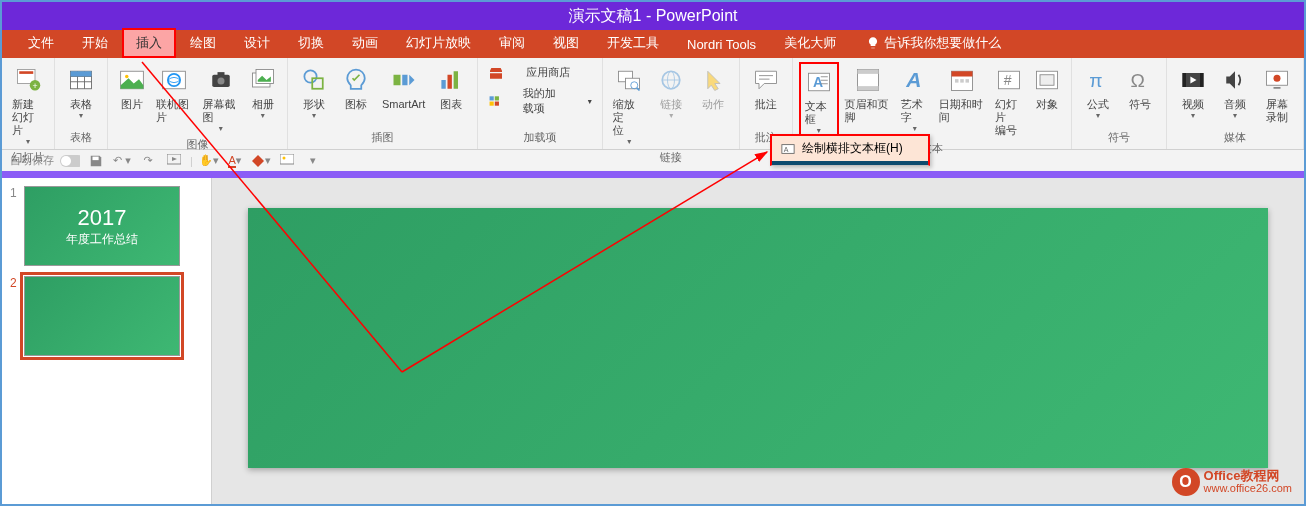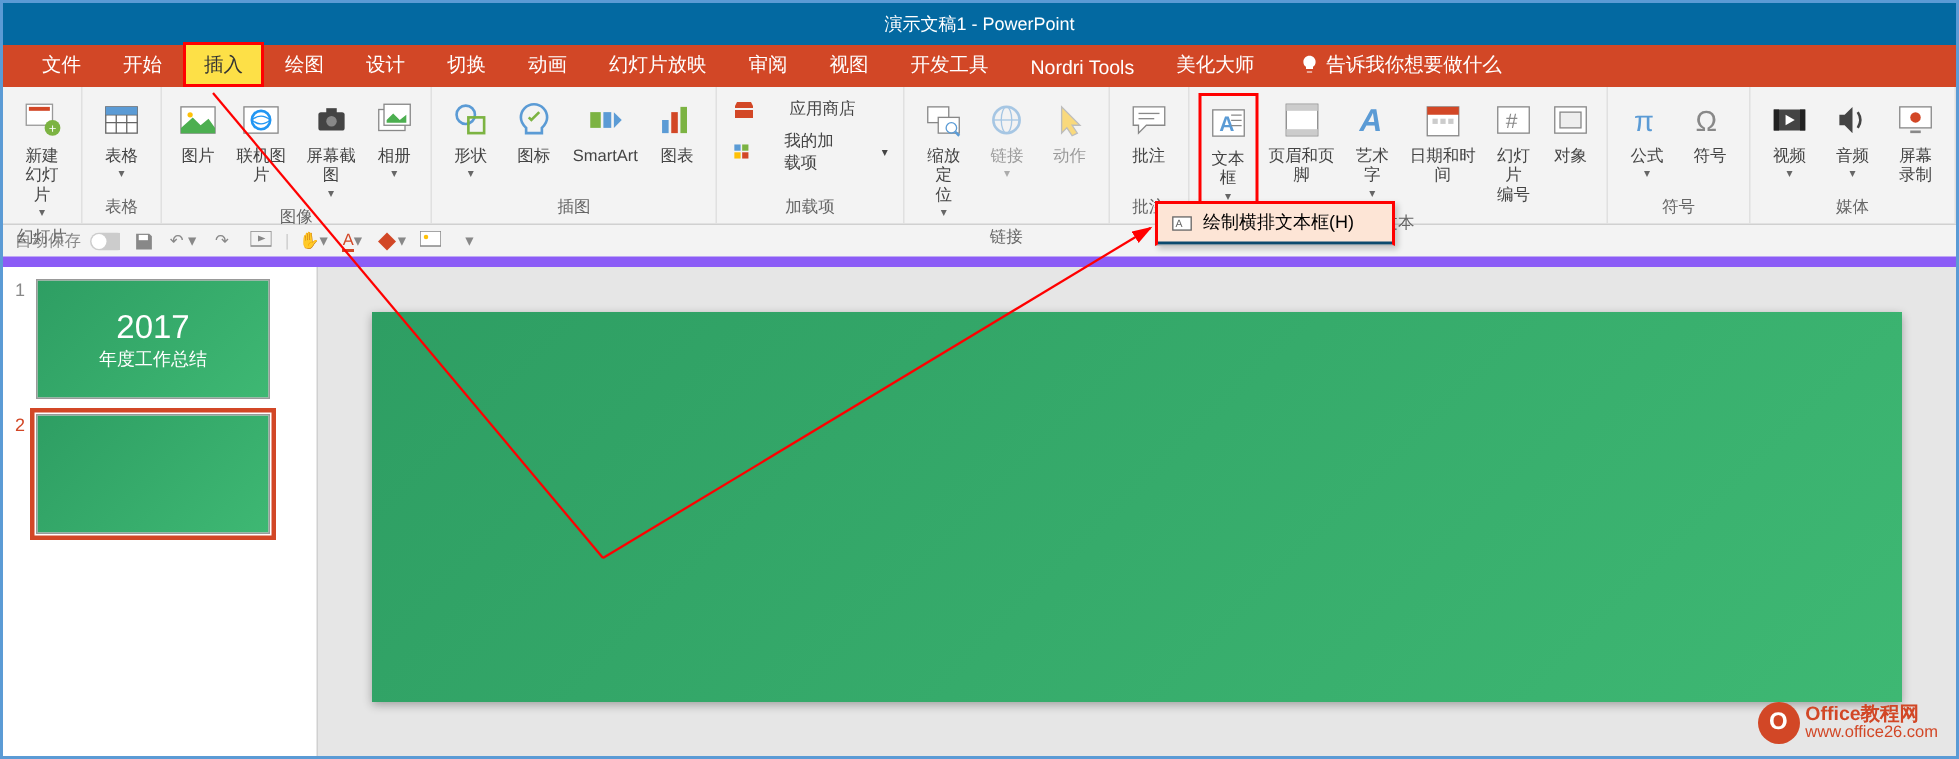--- a/index.html
+++ b/index.html
@@ -1,45 +1,45 @@
 <!DOCTYPE html>
 <html><head>
   <meta charset="utf-8">
   <style>
     * { margin: 0; padding: 0; box-sizing: border-box; font-family: "Microsoft YaHei", Arial, sans-serif; }
     body { background: #fff; width: 1306px; height: 506px; overflow: hidden; border: 2px solid #5b9bd5; position: relative; }
     
-    .titlebar { background: #0369a1; height: 28px; display: flex; align-items: center; justify-content: center; color: #fff; font-size: 12px; }
+    .titlebar { background: #6d28d9; height: 28px; display: flex; align-items: center; justify-content: center; color: #fff; font-size: 16px; }
     
     .tabs { background: #d24726; height: 28px; display: flex; align-items: flex-end; padding-left: 12px; }
     .tab { color: #fff; font-size: 13px; padding: 6px 14px; cursor: pointer; }
-    .tab.active { background: #fde047; color: #333; }
+    .tab.active { background: #fca5a5; color: #333; }
     .tab-highlight { border: 2px solid #ff0000; padding: 4px 12px; }
     .tell-me { display: flex; align-items: center; color: #fff; font-size: 13px; margin-left: 8px; padding: 6px 8px; }
     .tell-me svg { margin-right: 4px; }
     
     .ribbon { background: #f3f3f3; height: 92px; display: flex; border-bottom: 1px solid #d0d0d0; position: relative; }
     .group { display: flex; flex-direction: column; align-items: center; padding: 4px 6px; border-right: 1px solid #e0e0e0; }
     .group-items { display: flex; align-items: flex-start; flex: 1; gap: 2px; }
     .group-label { font-size: 11px; color: #666; margin-top: 2px; }
     
     .rbtn { display: flex; flex-direction: column; align-items: center; justify-content: flex-start; padding: 2px 4px; cursor: pointer; min-width: 36px; }
     .rbtn .icn { width: 32px; height: 32px; display: flex; align-items: center; justify-content: center; }
-    .rbtn .lbl { font-size: 11px; color: #444; text-align: center; line-height: 13px; margin-top: 2px; white-space: pre-line; }
+    .rbtn .lbl { font-size: 11px; color: #444; text-align: left; line-height: 13px; margin-top: 2px; white-space: pre-line; }
     .rbtn .arrow { font-size: 8px; color: #666; }
     
     .rbtn-sm { display: flex; align-items: center; padding: 2px 4px; cursor: pointer; font-size: 11px; color: #444; gap: 22px; }
     
     .stack { display: flex; flex-direction: column; gap: 2px; justify-content: center; }
     
     .textbox-highlight { border: 2px solid #ff0000; }
     
     .dropdown { position: absolute; top: 132px; left: 768px; background: #fff; border: 1px solid #c0c0c0; box-shadow: 2px 2px 4px rgba(0,0,0,0.2); width: 160px; z-index: 10; border-top: 2px solid #ff0000; border-left: 2px solid #ff0000; border-right: 2px solid #ff0000; }
     .dropdown-item { padding: 4px 8px; font-size: 12px; display: flex; align-items: center; gap: 6px; cursor: pointer; }
-    .dropdown-item.highlighted { background: #fde5d6; border-bottom: 2px solid #0c4a6e; }
+    .dropdown-item.highlighted { background: #fde5d6; border-bottom: 4px solid #0c4a6e; }
     .dropdown-item .di-icon { width: 16px; height: 16px; display: flex; align-items: center; justify-content: center; }
     
     .qat { background: #f3f3f3; height: 28px; display: flex; align-items: center; padding: 0 8px; gap: 6px; border-bottom: 7px solid #8b5cf6; font-size: 11px; color: #888; }
     .qat-item { width: 20px; height: 20px; display: flex; align-items: center; justify-content: center; cursor: pointer; }
     
     .workspace { display: flex; height: 330px; background: #e6e6e6; }
     .slide-panel { width: 210px; background: #fff; border-right: 1px solid #d0d0d0; padding: 8px; }
     .thumb-wrap { display: flex; margin-bottom: 10px; }
     .thumb-num { font-size: 12px; color: #888; width: 14px; }
     .thumb-num.active { color: #d24726; }

